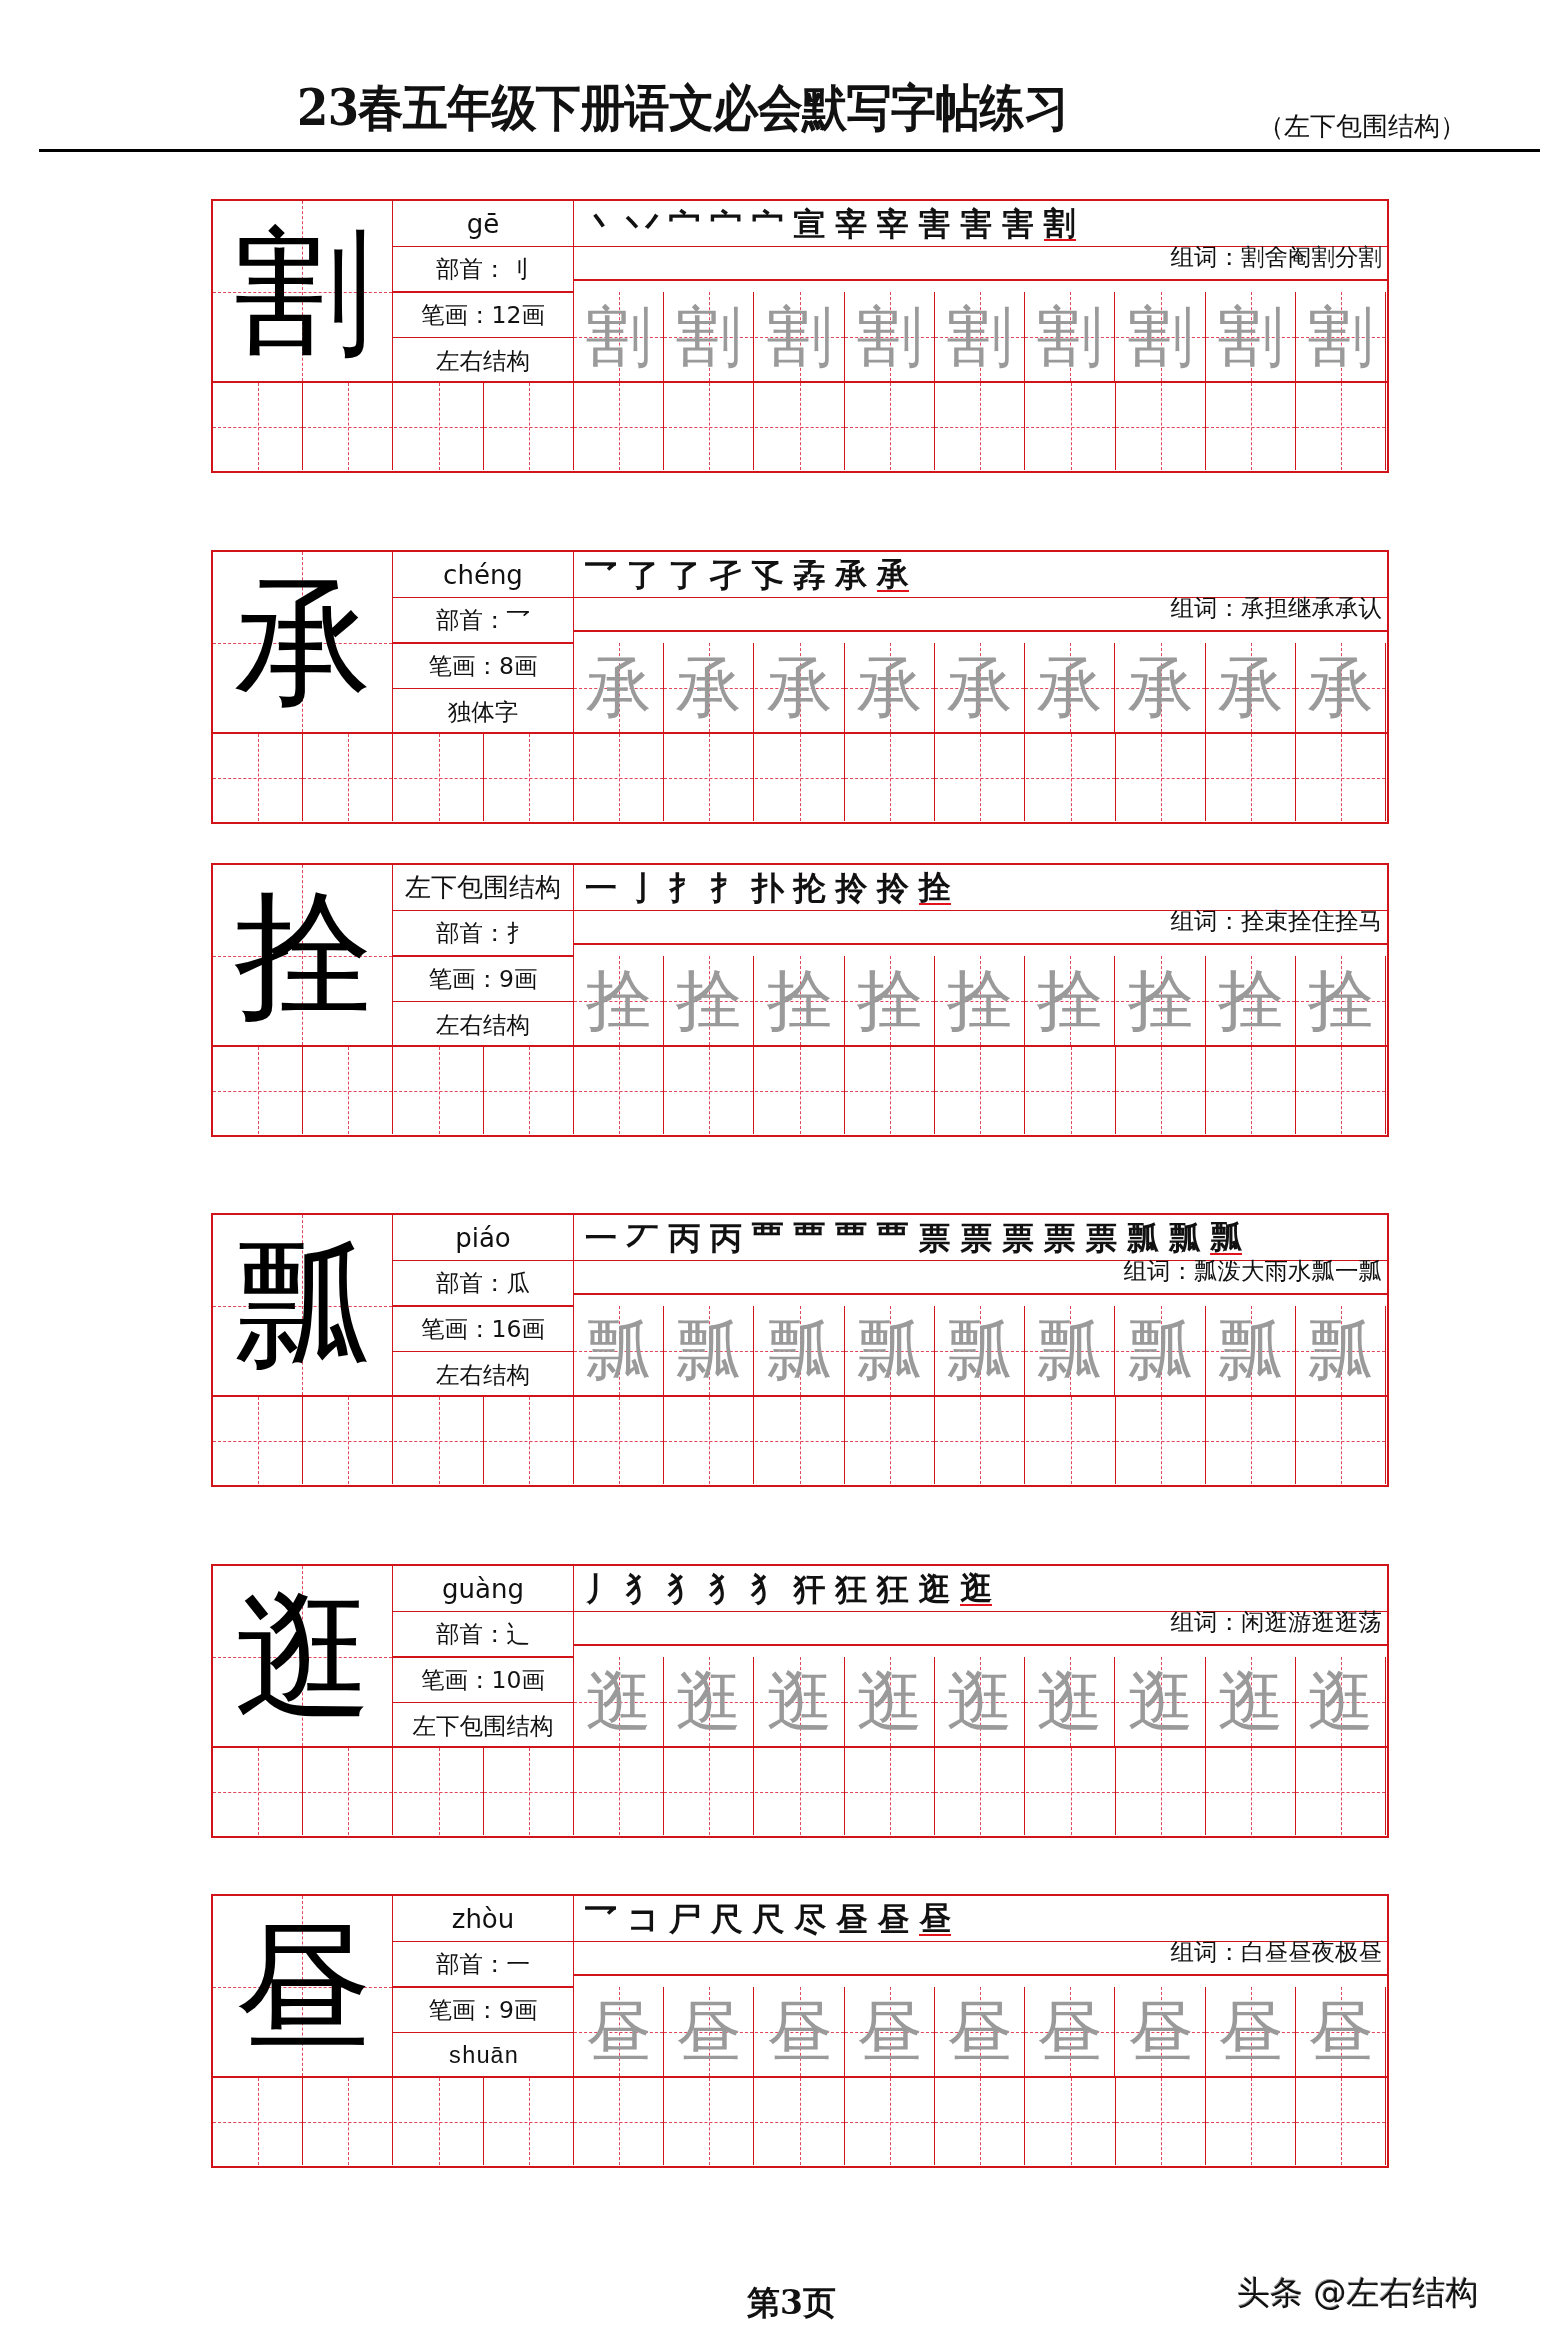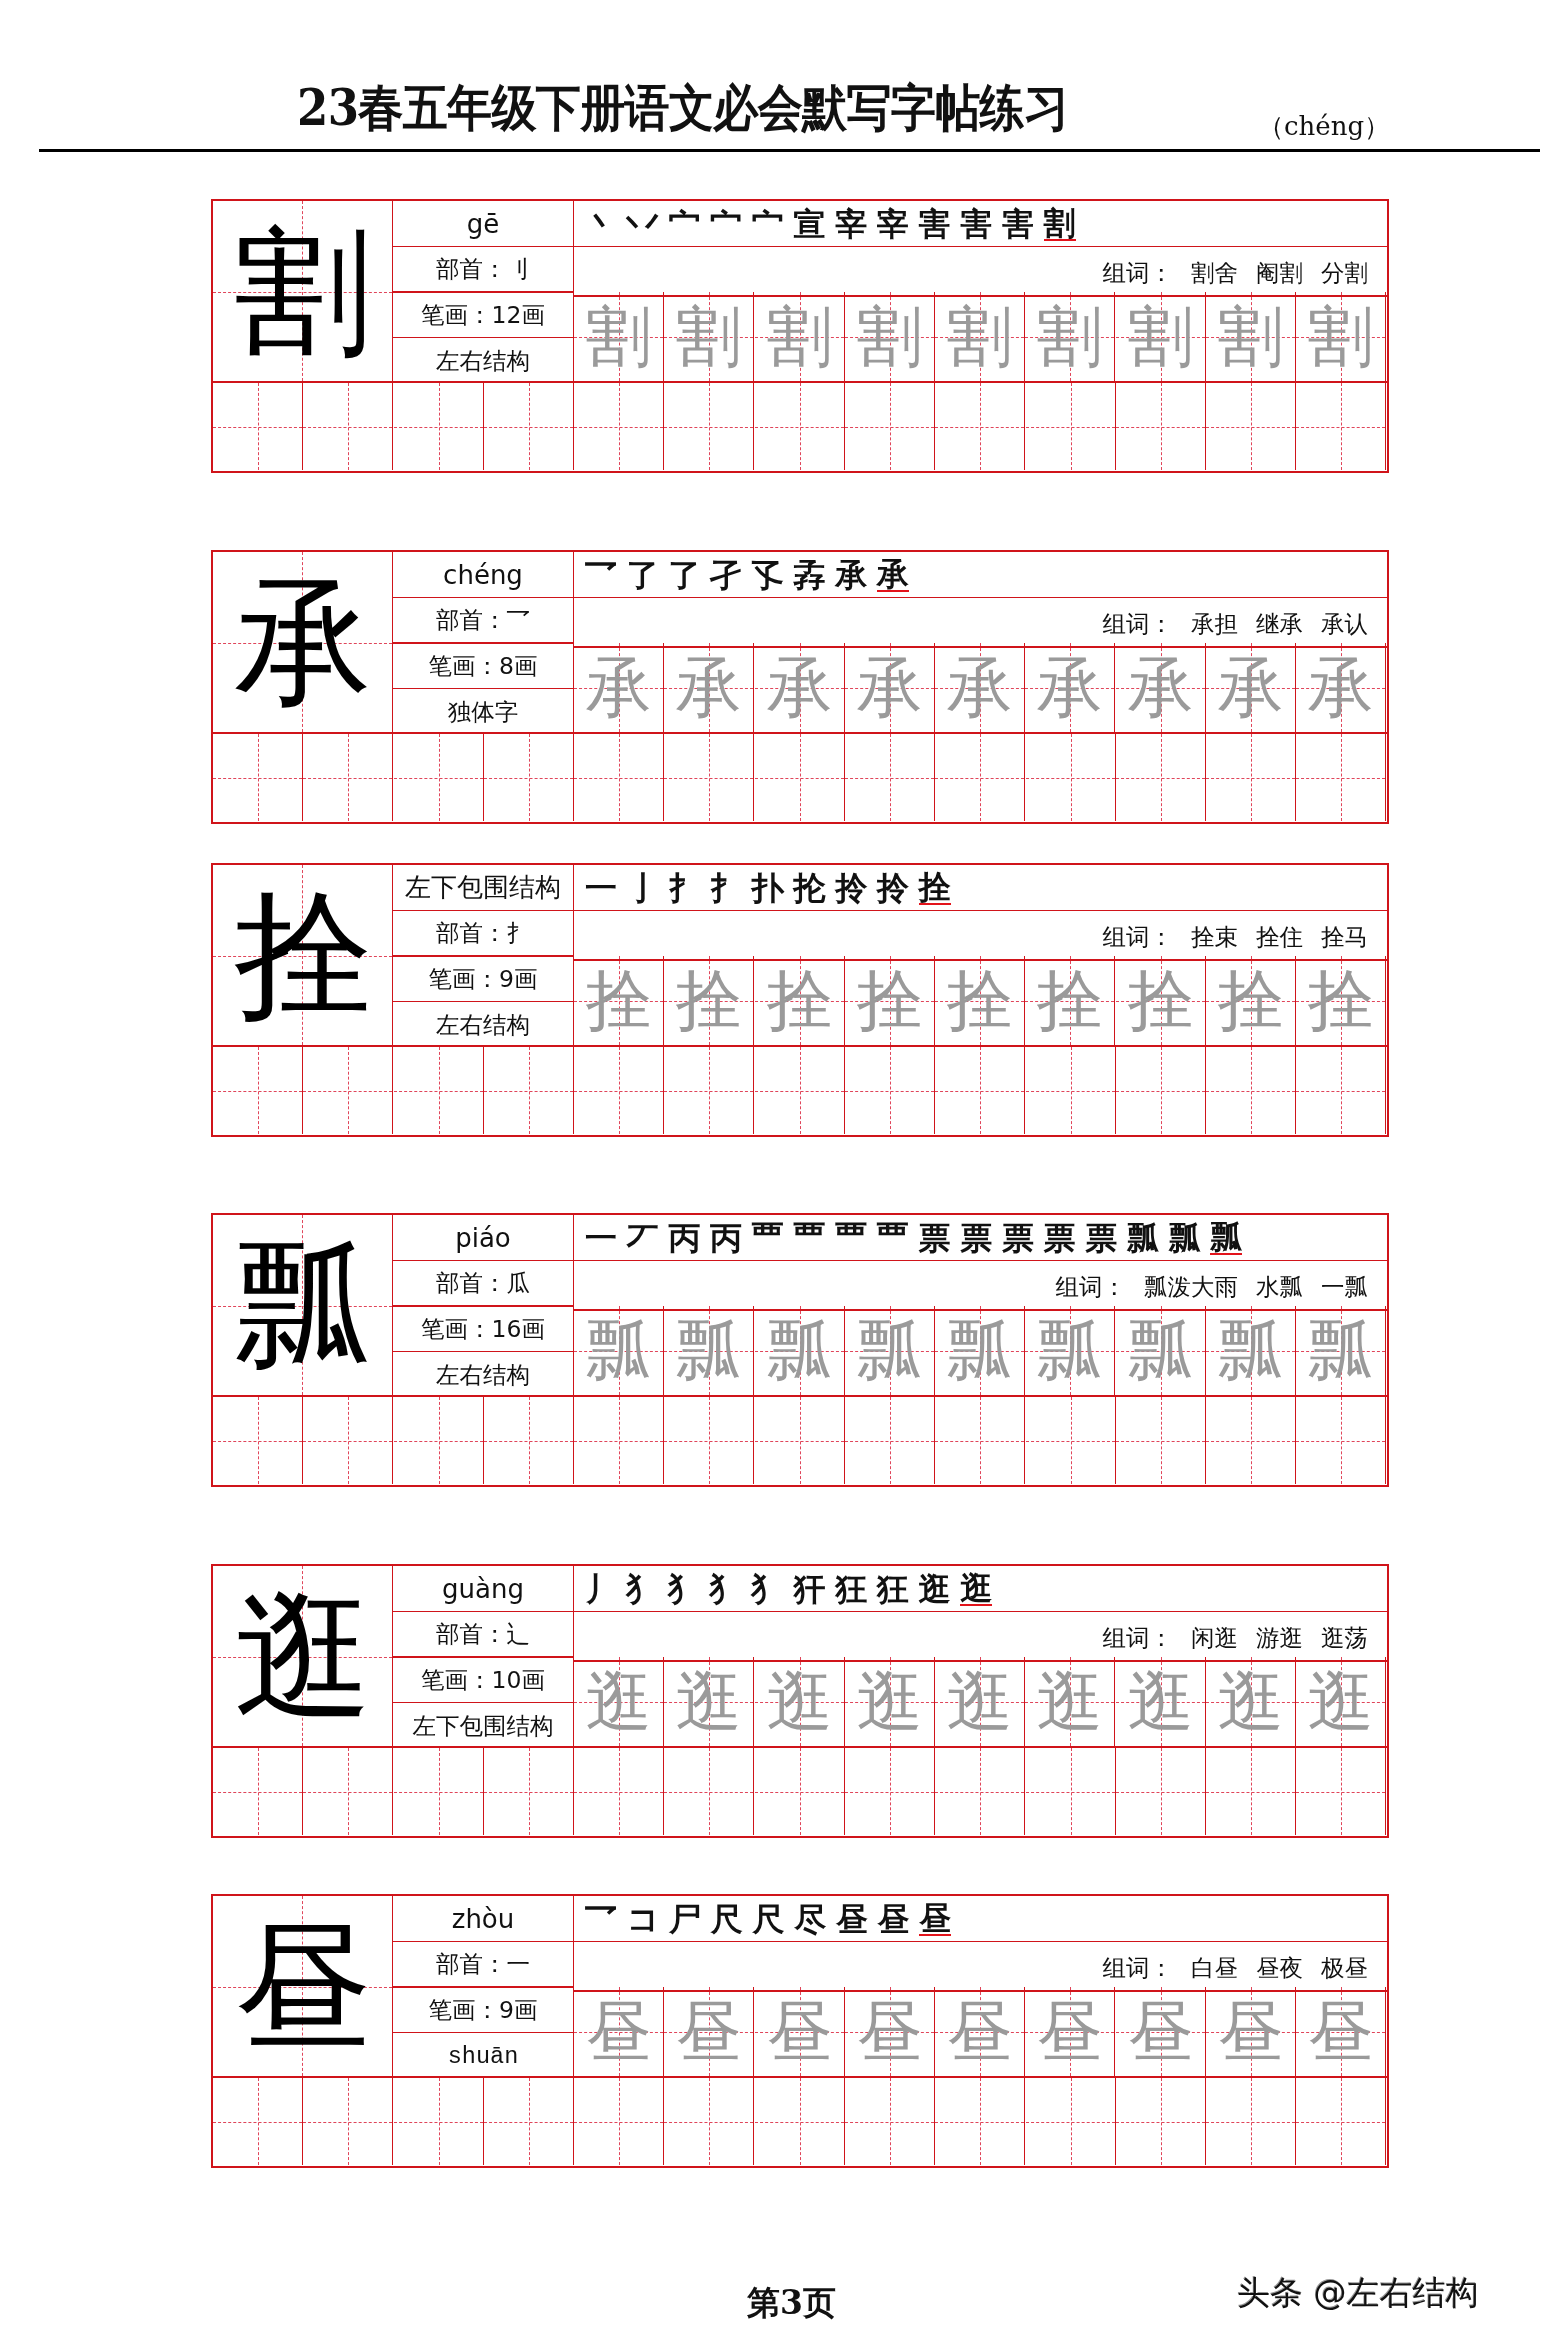--- a/index.html
+++ b/index.html
@@ -19,42 +19,42 @@
   .info-col { left: 180px; top: 0; width: 181px; height: 182px; border-right: 1.4px solid #d0141a; border-bottom: 2.1px solid #d0141a; }
   .info-row { position: absolute; left: 0; width: 100%; height: 46px; display: flex; align-items: center; justify-content: center; font-size: 23.5px; white-space: nowrap; box-sizing: border-box; }
   .info-row.r0 { top: 0; border-bottom: 1.4px solid #d0141a; font-size: 26px; }
   .info-row.r1 { top: 46px; border-bottom: 2.1px solid #d0141a; }
   .info-row.r2 { top: 91px; border-bottom: 1.4px solid #d0141a; }
   .info-row.r3 { top: 137px; font-family: Liberation Mono, monospace; }
 
   .stroke-row { left: 361px; top: 0; width: 813px; height: 46px; border-bottom: 1.4px solid #d0141a; display: flex; align-items: center; padding-left: 11px; gap: 9.7px; }
   .stroke { font-size: 32px; font-weight: bold; color: #111; line-height: 1; }
   .stroke.last { border-bottom: 2.1px solid #e3131b; }
-  .words-row { left: 361px; top: 50px; width: 813px; height: 46px; border-bottom: 2.1px solid #d0141a; display: flex; align-items: center; justify-content: flex-end; padding-right: 19px; font-size: 23.5px; white-space: nowrap; gap: 18px; }
+  .words-row { left: 361px; top: 34px; width: 813px; height: 46px; border-bottom: 2.1px solid #d0141a; display: flex; align-items: center; justify-content: flex-end; padding-right: 5px; font-size: 23.5px; white-space: nowrap; gap: 0; }
 
   .trace-row { left: 361px; top: 91px; width: 813px; height: 91px; border-bottom: 2.1px solid #d0141a; }
   .trace-box { position: absolute; top: 0; width: 90px; height: 89px; box-sizing: border-box; border-right: 1.4px solid #d0141a; display: flex; align-items: center; justify-content: center; }
   .trace-box .vdash { position: absolute; left: 50%; top: 0; height: 100%; border-left: 1.4px dashed #e0455a; }
   .trace-box .hdash { position: absolute; top: 50%; left: 0; width: 100%; border-top: 1.4px dashed #e0455a; }
   .trace-char { position: relative; font-size: 66px; color: #9a9a9a; font-family: "DejaVu Serif", "Liberation Serif", serif; line-height: 1; }
 
   .practice-row { left: 0; top: 182px; width: 1174px; height: 87px; }
   .practice-box { position: absolute; top: 0; height: 87px; box-sizing: border-box; border-right: 1.4px solid #d0141a; }
   .practice-box .vdash { position: absolute; left: 50%; top: 0; height: 100%; border-left: 1.4px dashed #e0455a; }
   .practice-box .hdash { position: absolute; top: 50%; left: 0; width: 100%; border-top: 1.4px dashed #e0455a; }
 
   .page-num { position: absolute; left: 747px; top: 2281px; font-size: 33px; font-family: "DejaVu Serif", "Liberation Serif", serif; font-weight: bold; }
   .watermark { position: absolute; left: 1237px; top: 2271px; font-size: 33px; color: #111; text-shadow: 1.4px 1.4px 0 #fff, -0.7px -0.7px 0 #999; white-space: nowrap; }
 </style>
 </head>
 <body>
 
 <div>
   <div class="header-title">23春五年级下册语文必会默写字帖练习</div>
-  <div class="header-sub">（chéng）</div>
+  <div class="header-sub">（左下包围结构）</div>
   <div class="header-rule"></div>
 </div>
 
 <div id="blocks">
     <div class="block" style="top: 199px;">
       <div class="cell big-char-cell">
         <div class="vdash"></div>
         <div class="hdash"></div>
         <div class="big-char">割</div>
       </div>

